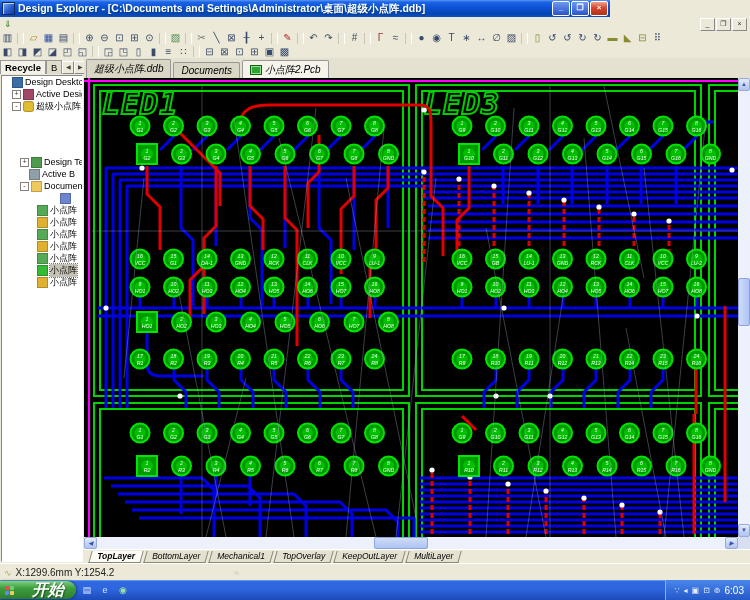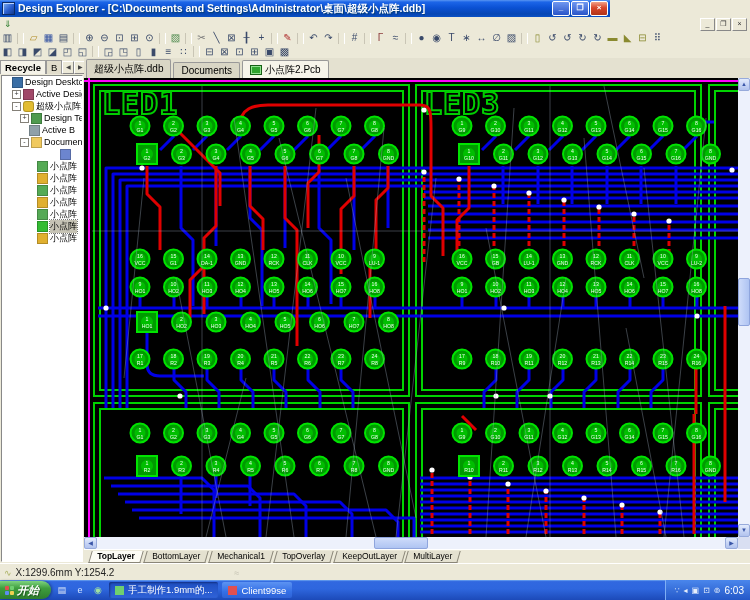--- a/index.html
+++ b/index.html
@@ -51,21 +51,21 @@
     line-height:5px;text-align:center;color:#333;flex:0 0 auto;margin-right:2px;}
   .ticon{width:9px;height:9px;flex:0 0 auto;margin-right:2px;border:1px solid #0003;}
   .tlabel{overflow:hidden;}
   .trow.sel .tlabel{background:#C6C3B5;outline:1px dotted #777;}
   .i-desktop{background:#3A6EA5;}.i-active{background:#A04868;}
   .i-ddb{background:#E2BC30;border-radius:3px;}.i-team{background:#4E9A4E;}
   .i-recycle{background:#8FA0A8;}.i-folder{background:#F0C95E;}
   .i-doc-sch{background:#6C85CF;}.i-doc-pcb{background:#55AA55;}
   .i-doc-f{background:#E0B030;}.i-doc-sel{background:#33BB33;}
   
-  #workspace{position:absolute;left:84px;top:58px;width:666px;height:505px;background:#0ea5e9;}
+  #workspace{position:absolute;left:84px;top:58px;width:666px;height:505px;background:#0ea5e9;font-style:italic;}
   #doctabs{position:absolute;left:0;top:0;width:666px;height:20px;display:flex;
     align-items:flex-end;background:#E4E1D0;border-bottom:1px solid #9C998A;font-size:10px;}
   .dtab{padding:2px 7px 2px;border:1px solid #999;border-bottom:none;background:#D9D6C5;
     margin-left:2px;border-radius:2px 2px 0 0;display:flex;align-items:center;gap:3px;
     white-space:nowrap;}
   .dtab.active{background:#F6F4EA;position:relative;top:1px;}
   .pcb-chip{width:10px;height:8px;background:#2FA52F;border:1px solid #156015;
     box-shadow:inset 0 0 0 1px #8FE08F;}
   #canvas-holder{position:absolute;left:0;top:20px;width:654px;height:459px;background:#000;}
   
@@ -94,21 +94,21 @@
   #statusbar{position:absolute;left:0;top:563px;width:750px;height:17px;background:#ECE9D8;
     border-top:1px solid #fff;display:flex;align-items:center;font-size:10px;color:#222;}
   .st-glyph{color:#AAB060;font-size:9px;margin:0 4px;}
   .st-glyph2{color:#C5C2B2;font-size:9px;margin-left:120px;}
   
   #taskbar{position:absolute;left:0;top:580px;width:750px;height:20px;
     background:linear-gradient(180deg,#6FA8F0 0%,#3168E0 8%,#2E66DE 45%,#1C4AB8 100%);
     display:flex;align-items:center;color:#fff;}
   #startbtn{height:18px;margin:1px 0 1px 0;padding:0 12px 0 5px;border-radius:0 9px 9px 0;
     background:linear-gradient(180deg,#7FD47F 0%,#3E9E3E 40%,#2E7D2E 100%);
-    display:flex;align-items:center;gap:3px;font-style:italic;font-weight:bold;font-size:11px;
+    display:flex;align-items:center;gap:18px;font-style:italic;font-weight:bold;font-size:16px;
     text-shadow:1px 1px 1px #0006;box-shadow:1px 0 3px #0006;}
   .flag{width:9px;height:9px;display:grid;grid-template-columns:4px 4px;gap:1px;}
   .flag i{width:4px;height:4px;border-radius:1px;}
   .ql{width:14px;height:14px;font-size:9px;line-height:14px;text-align:center;margin-left:4px;}
   .task{height:16px;margin-left:4px;padding:0 6px;display:flex;align-items:center;gap:4px;
     font-size:9.5px;border-radius:2px;max-width:110px;white-space:nowrap;overflow:hidden;}
   .task.pressed{background:linear-gradient(180deg,#1E4EC0,#2F62D8);box-shadow:inset 1px 1px 2px #0026;}
   .task.normal{background:linear-gradient(180deg,#5C93F2,#3570E6 60%,#2E62D6);}
   .task-ic{width:9px;height:9px;flex:0 0 auto;}
   #tray{margin-left:auto;height:20px;display:flex;align-items:center;gap:4px;padding:0 6px 0 8px;
@@ -230,21 +230,21 @@
         <div class="trow" style="padding-left: 10px;">
           <span class="texp">+</span>
           <span class="ticon i-active"></span>
           <span class="tlabel">Active Design</span>
         </div>
         <div class="trow" style="padding-left: 10px;">
           <span class="texp">-</span>
           <span class="ticon i-ddb"></span>
           <span class="tlabel">超级小点阵.d</span>
         </div>
-        <div class="trow" style="padding-left: 18px;">
+        <div class="trow" style="padding-left: 18px; margin-top: 44px;">
           <span class="texp">+</span>
           <span class="ticon i-team"></span>
           <span class="tlabel">Design Te</span>
         </div>
         <div class="trow" style="padding-left: 18px;">
           <span style="width: 9px;"></span>
           <span class="ticon i-recycle"></span>
           <span class="tlabel">Active B</span>
         </div>
         <div class="trow" style="padding-left: 18px;">
@@ -1253,30 +1253,20 @@
         <i style="background:#5C8CF0"></i>
           <i style="background:#F0D050"></i>
       </span>
       <span>开始</span>
     </div>
     <span id="quicklaunch" style="display: flex;">
         <span class="ql" style="color: rgb(221, 232, 250);">▤</span>
         <span class="ql" style="color: rgb(207, 226, 255);">e</span>
         <span class="ql" style="color: rgb(159, 224, 160);">◉</span>
       </span>
-    <span id="taskbtns" style="display:flex;">
-        <span class="task pressed">
-          <span class="task-ic" style="background: rgb(111, 207, 111);"></span>
-          <span>手工制作1.9mm的...</span>
-        </span>
-        <span class="task normal">
-          <span class="task-ic" style="background: rgb(224, 80, 80);"></span>
-          <span>Client99se</span>
-        </span>
-      </span>
     <div id="tray">
       <span id="trayicons" style="display:flex;gap:4px;">
           <span class="tray-ic">∵</span>
           <span class="tray-ic">◂</span>
           <span class="tray-ic">▣</span>
           <span class="tray-ic">⊡</span>
           <span class="tray-ic">⊚</span>
         </span>
       <span id="clock">6:03</span>
     </div>

